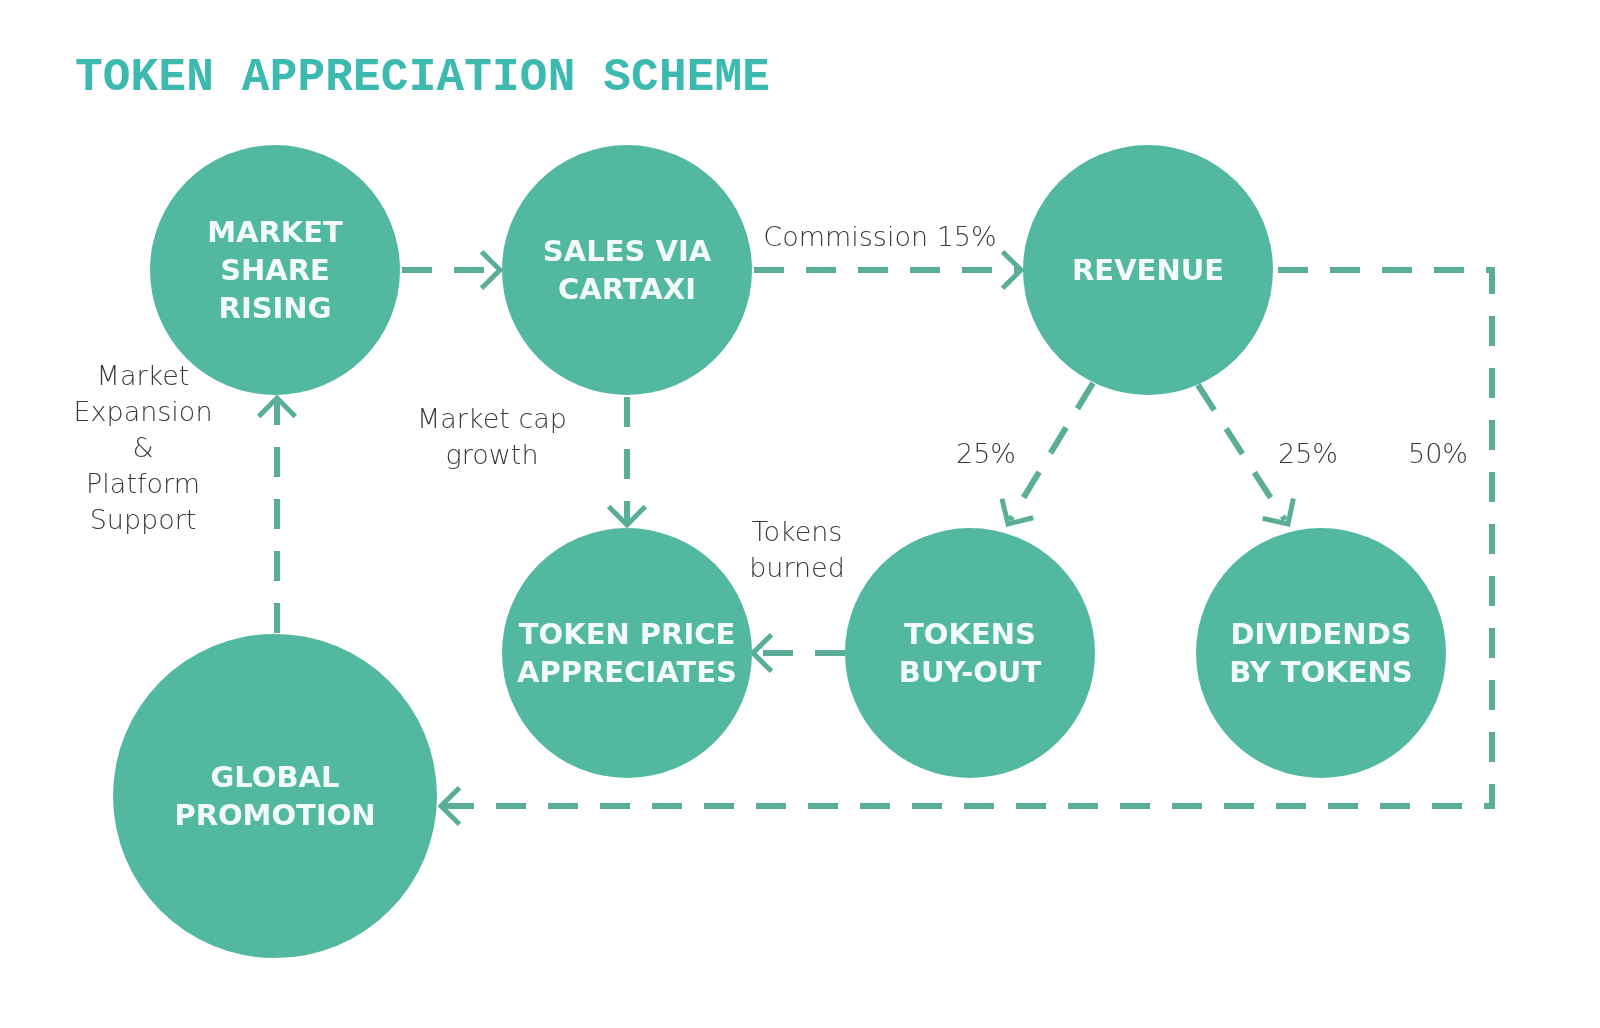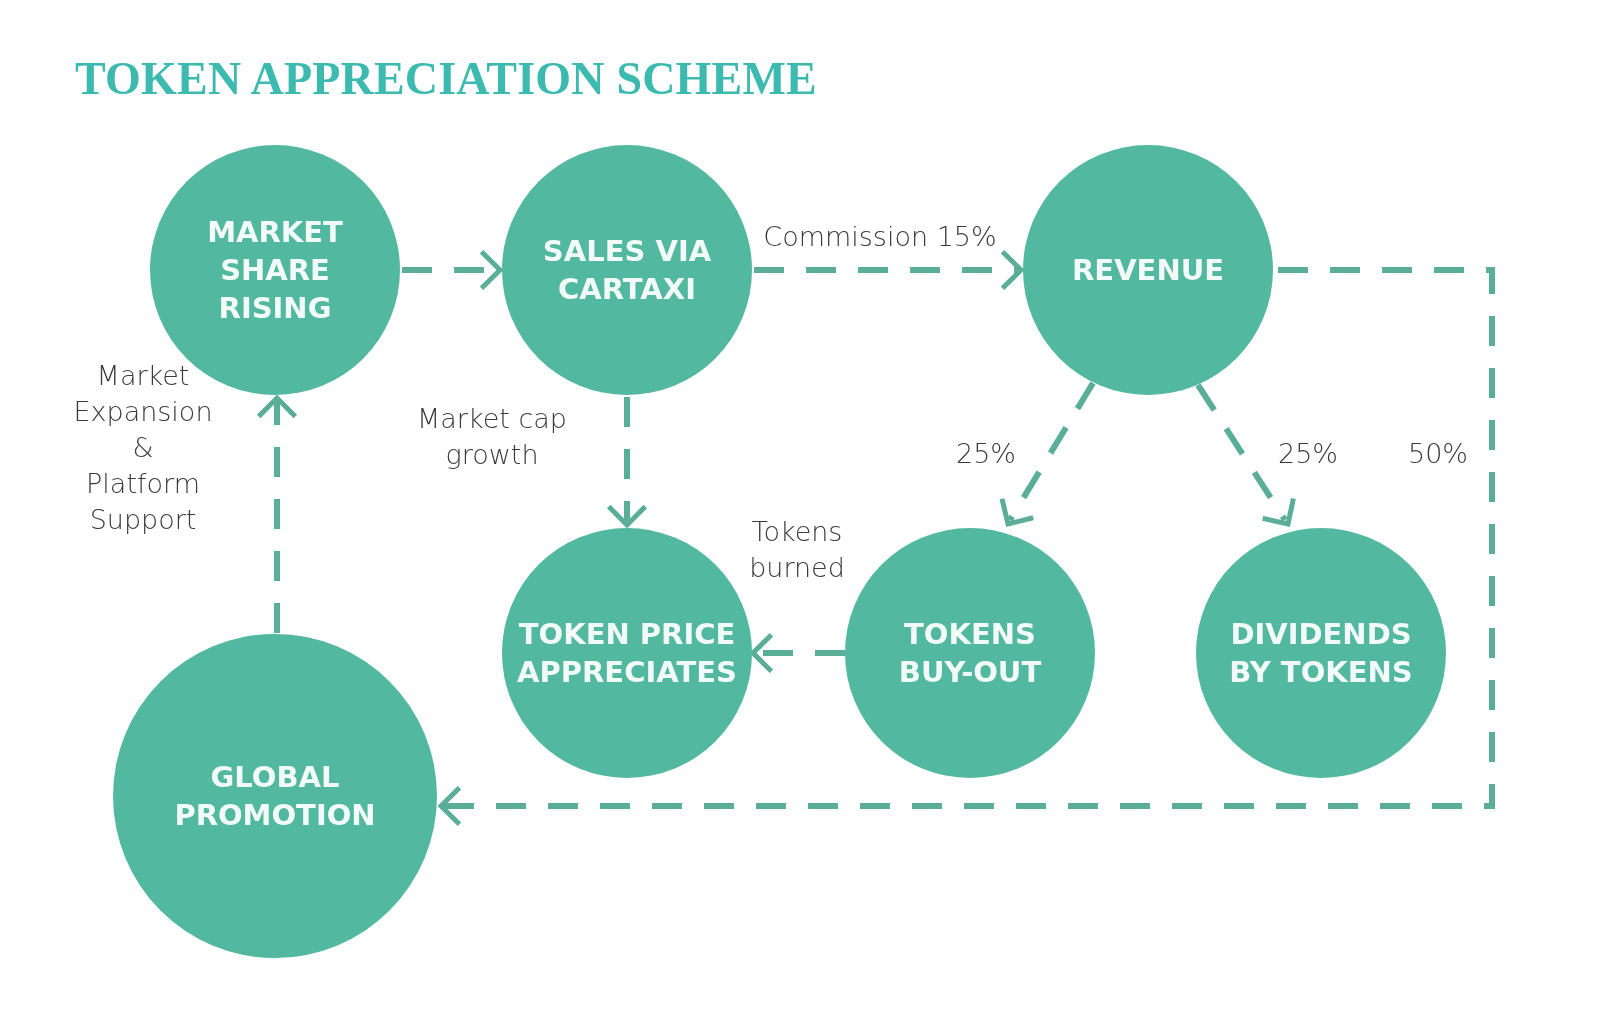--- a/index.html
+++ b/index.html
@@ -1,19 +1,19 @@
 <!DOCTYPE html>
 <html><head>
   <meta charset="utf-8">
   <style>
     html, body { margin: 0; padding: 0; background: #ffffff; }
     body { width: 1600px; height: 1028px; position: relative; overflow: hidden;
            font-family: "DejaVu Sans", sans-serif; }
     #title { position: absolute; left: 75px; top: 52px; margin: 0;
-             font-family: Liberation Serif, serif; font-weight: bold;
+             font-family: Liberation Mono, monospace; font-weight: bold;
              font-size: 46px; color: #3dbab0; letter-spacing: 0.2px; }
     #diagram { position: absolute; left: 0; top: 0; width: 1600px; height: 1028px; }
     .node-text { font-family: "DejaVu Sans", sans-serif; font-weight: bold; fill: #f2fbf8; text-anchor: middle; }
     .label-text { font-family: "DejaVu Sans", sans-serif; font-weight: 300; fill: #3a3a3a; text-anchor: middle; }
     .edge { fill: none; stroke: #5aae98; stroke-width: 6; }
     .arrowhead { fill: none; stroke: #5aae98; stroke-width: 5; stroke-linecap: butt; }
   </style>
 </head>
 <body>
 

